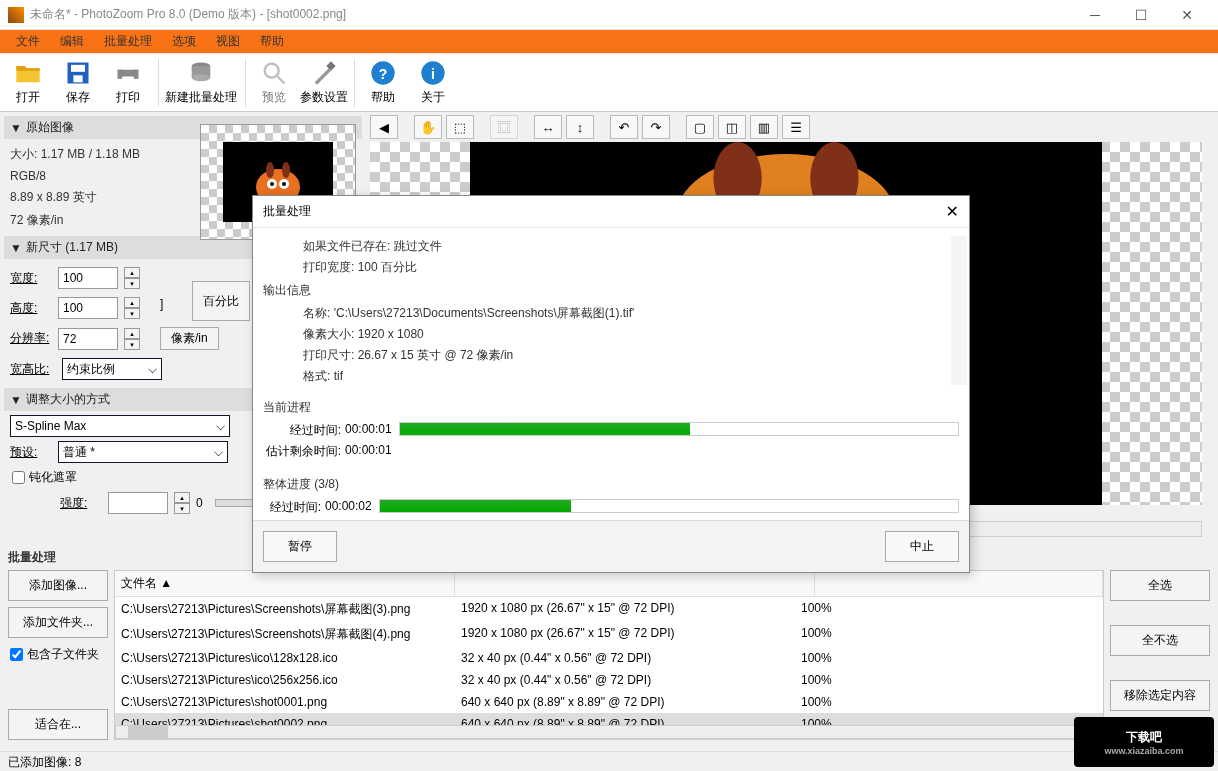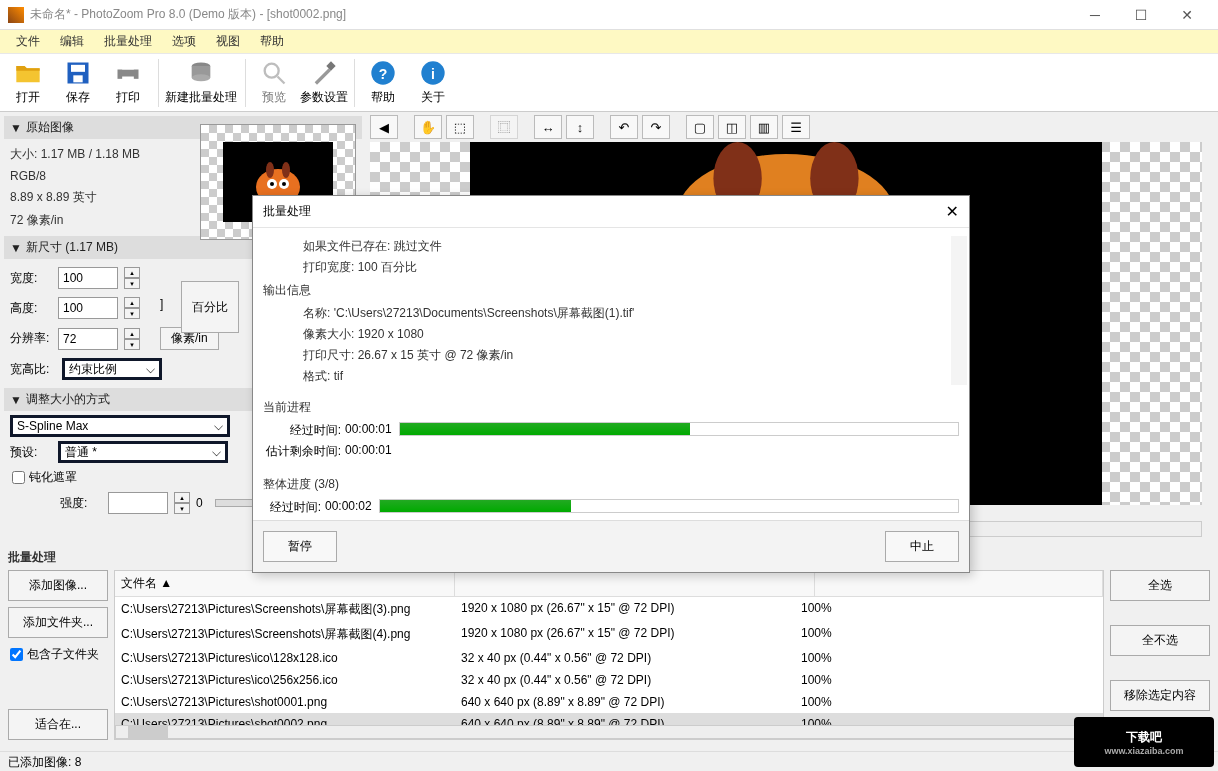--- a/index.html
+++ b/index.html
@@ -5,46 +5,46 @@
 * { box-sizing: border-box; margin: 0; padding: 0; font-family: "Microsoft YaHei", "Segoe UI", sans-serif; font-size: 12px; }
 body { background: #f0f0f0; width: 1218px; height: 771px; overflow: hidden; position: relative; }
 
 
 .titlebar { height: 30px; background: #fff; display: flex; align-items: center; padding: 0 8px; border-bottom: 1px solid #e0e0e0; }
 .titlebar .app-icon { width: 16px; height: 16px; background: linear-gradient(45deg, #8b4513, #ff8c00); margin-right: 6px; }
 .titlebar .title { color: #888; flex: 1; }
 .titlebar .win-btn { width: 46px; height: 30px; display: flex; align-items: center; justify-content: center; color: #555; font-size: 14px; }
 
 
-.menubar { height: 24px; background: #fef9c3; display: flex; padding: 0 6px; border-bottom: 1px solid #e8e8e8; }
+.menubar { height: 24px; background: #f97316; display: flex; padding: 0 6px; border-bottom: 1px solid #e8e8e8; }
 .menubar .menu-item { padding: 3px 10px; color: #333; }
 
 
 .toolbar { height: 58px; background: #fff; display: flex; align-items: center; padding: 2px 4px; border-bottom: 1px solid #ccc; }
 .tool-btn { width: 48px; height: 52px; display: flex; flex-direction: column; align-items: center; justify-content: center; gap: 2px; margin-right: 2px; }
 .tool-btn.wide { width: 76px; }
 .tool-icon { width: 28px; height: 28px; }
 .tool-sep { width: 1px; height: 48px; background: #ddd; margin: 0 4px; }
 
 
 .content { position: absolute; top: 112px; left: 0; right: 0; bottom: 20px; display: flex; flex-direction: column; background: #f0f0f0; }
 .upper { flex: 1; display: flex; }
 
 
 .left-panel { width: 366px; background: #f0f0f0; padding: 4px; overflow: hidden; display: flex; flex-direction: column; }
 .section-header { background: #ddd; padding: 3px 6px; font-weight: normal; color: #222; display: flex; align-items: center; gap: 4px; }
 .section-body { padding: 4px 6px; }
 .info-row { padding: 3px 0; color: #333; }
 .form-row { display: flex; align-items: center; gap: 6px; padding: 4px 0; }
-.form-row label { width: 42px; }
+.form-row label { width: 42px; text-decoration: underline; }
 .num-input { width: 60px; height: 22px; border: 1px solid #999; background: #fff; padding: 0 4px; }
 .spinner { width: 16px; height: 22px; display: flex; flex-direction: column; }
 .spinner div { flex: 1; border: 1px solid #999; background: #f4f4f4; font-size: 7px; text-align: center; line-height: 9px; }
 .unit-btn { padding: 2px 10px; border: 1px solid #aaa; background: #f4f4f4; margin-left: 4px; }
-.select-box { width: 100px; height: 22px; border: 3px solid #0f172a; background: #fff; padding: 0 4px; display: flex; align-items: center; justify-content: space-between; }
+.select-box { width: 100px; height: 22px; border: 1px solid #0f172a; background: #fff; padding: 0 4px; display: flex; align-items: center; justify-content: space-between; }
 .thumb-area { position: absolute; left: 200px; top: 124px; width: 156px; height: 116px; border: 1px solid #999; background: repeating-conic-gradient(#ccc 0% 25%, #fff 0% 50%) 0 0 / 16px 16px; display: flex; align-items: center; justify-content: center; }
 .thumb-img { width: 110px; height: 80px; background: #000; display: flex; align-items: center; justify-content: center; }
 
 
 .preview-area { flex: 1; background: #f0f0f0; display: flex; flex-direction: column; }
 .preview-toolbar { height: 30px; display: flex; align-items: center; gap: 4px; padding: 2px 4px; }
 .ptool-btn { width: 28px; height: 24px; border: 1px solid #bbb; background: #f8f8f8; display: flex; align-items: center; justify-content: center; font-size: 13px; }
 .ptool-sep { width: 8px; }
 .preview-canvas { flex: 1; background: repeating-conic-gradient(#ccc 0% 25%, #fff 0% 50%) 0 0 / 20px 20px; position: relative; margin: 0 16px 16px 4px; }
 .preview-black { position: absolute; left: 100px; top: 0; right: 100px; bottom: 0; background: #000; }
@@ -204,21 +204,21 @@
         </div>
         <div class="form-row" style="position:relative">
           <label>高度:</label>
           <input class="num-input" value="100" style="">
           <div class="spinner">
               <div>▴</div>
               <div>▾</div>
             </div>
           <div style="width:6px"></div>
           <span style="position:absolute;left:150px;top:4px">]</span>
-          <button class="unit-btn" style="position:absolute;left:167px;top:-12px;height:52px">百分比</button>
+          <button class="unit-btn" style="position:absolute;left:178px;top:-12px;height:40px">百分比</button>
         </div>
         <div class="form-row">
           <label>分辨率:</label>
           <input class="num-input" value="72" style="">
           <div class="spinner">
               <div>▴</div>
               <div>▾</div>
             </div>
           <button class="unit-btn" style="margin-left:14px">像素/in</button>
         </div>

